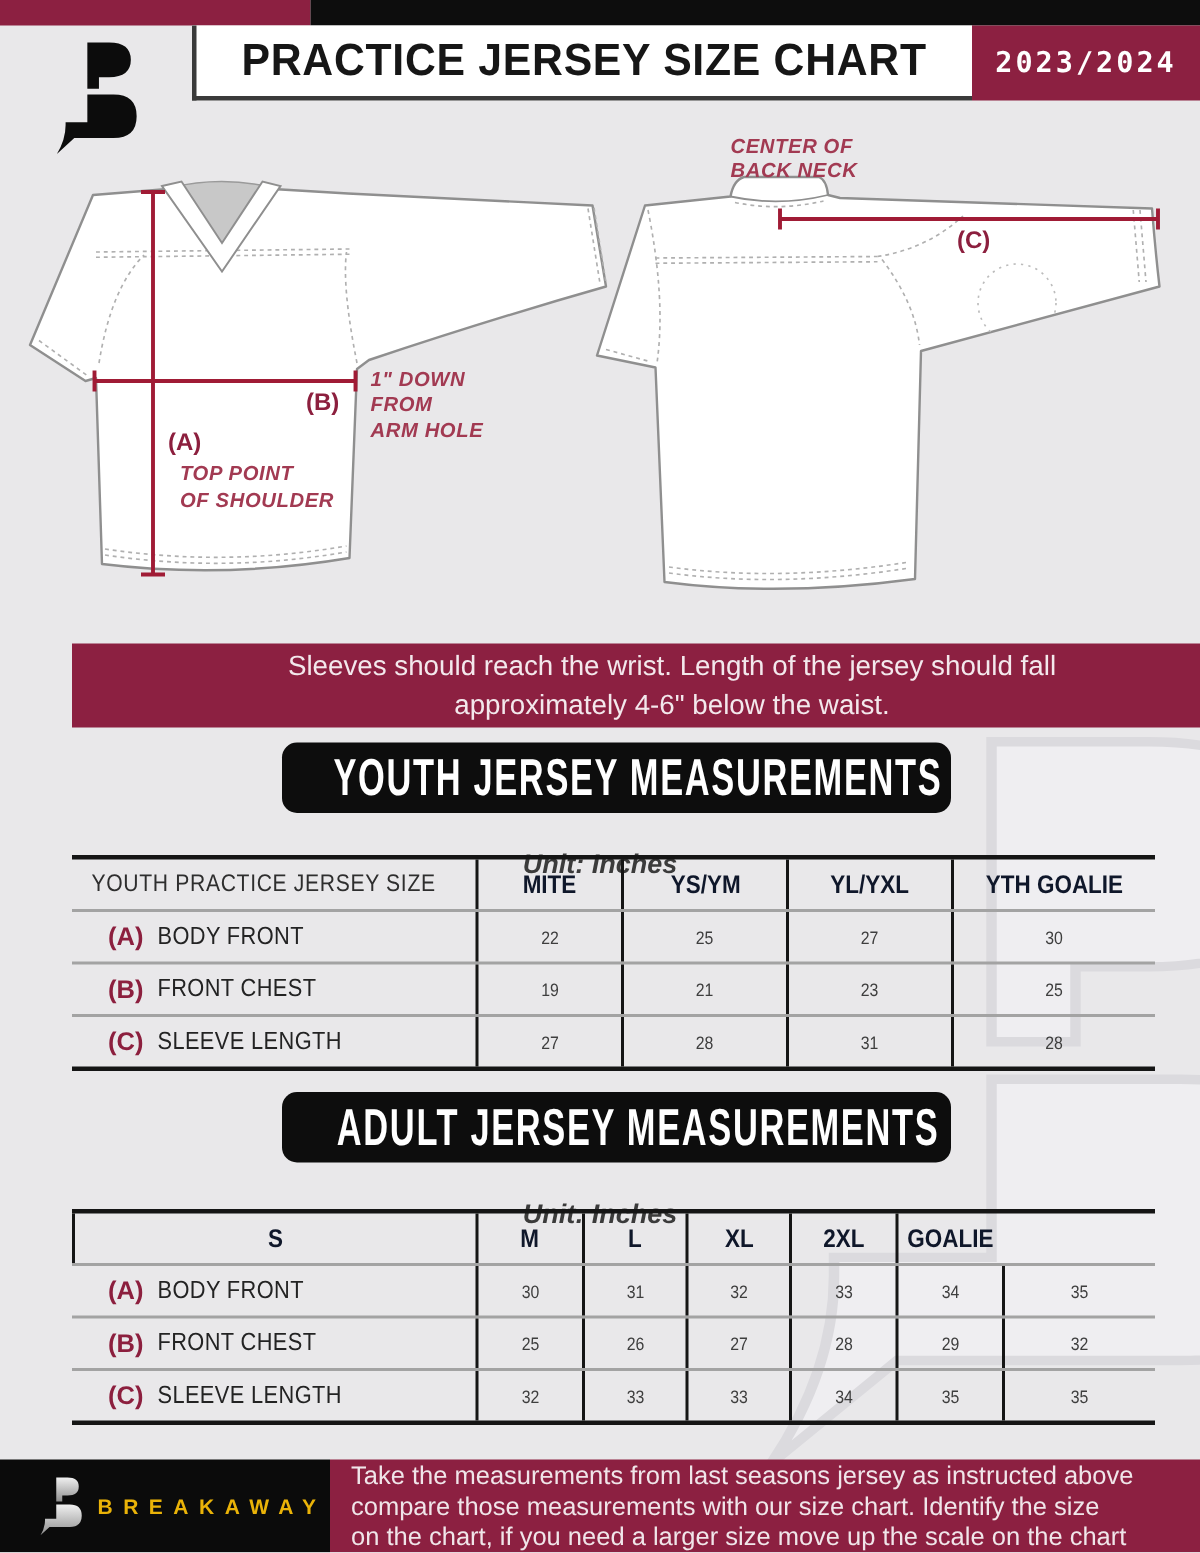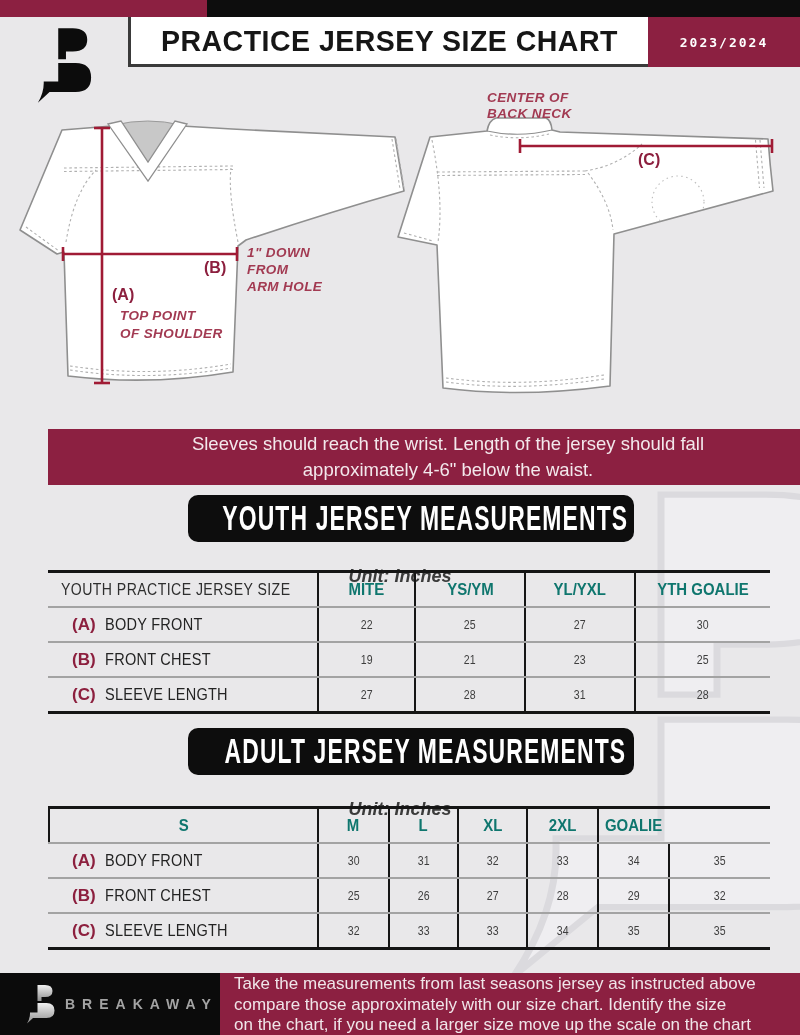--- a/index.html
+++ b/index.html
@@ -11,21 +11,21 @@
   .strip.maroon{left:0;width:207px;background:#8C2041;}
   .strip.black{left:207px;width:593px;background:#0d0d0d;}
   .logo{position:absolute;left:36px;top:26px;width:58px;height:78px;}
   .title-box{position:absolute;left:128px;top:17px;width:520px;height:50px;background:#ffffff;
              border-left:3px solid #3a3a3a;border-bottom:3px solid #3a3a3a;box-sizing:border-box;
              display:flex;align-items:center;justify-content:center;}
   .title-box span{display:inline-block;transform:scaleX(.95);white-space:nowrap;
              font-weight:700;font-size:30px;letter-spacing:.5px;color:#161616;}
   .season-box{position:absolute;left:648px;top:17px;width:152px;height:50px;background:#8C2041;
              display:flex;align-items:center;justify-content:center;}
-  .season-box span{font-family:"DejaVu Sans Mono",monospace;font-weight:700;font-size:13px;
+  .season-box span{font-family:"DejaVu Sans Mono",monospace;font-weight:700;font-size:19px;
              letter-spacing:2px;color:#ffffff;}
 
   
   .watermark{position:absolute;left:500px;top:482px;width:420px;height:500px;}
 
   
   .diagram{position:absolute;left:0;top:80px;width:800px;height:345px;}
   .jersey{fill:#ffffff;stroke:#8f8f8f;stroke-width:1.6;stroke-linejoin:round;}
   .thin{fill:none;stroke:#8f8f8f;stroke-width:1.2;}
   .stitch{fill:none;stroke:#b0b0b0;stroke-width:1.1;stroke-dasharray:2.6 2.6;}
@@ -49,30 +49,30 @@
   .sz-table{position:absolute;left:48px;width:722px;border-top:3px solid #151515;border-bottom:3px solid #151515;}
   .tr{display:grid;border-bottom:2px solid #a3a3a3;}
   .tr:last-child{border-bottom:none;}
   .tr.youth{grid-template-columns:269px 97px 110px 110px 136px;}
   .tr.adult{grid-template-columns:269px 71px 69px 69px 71px 71px 102px;}
   .td{height:33px;display:flex;align-items:center;justify-content:center;}
   .td.c1{justify-content:flex-start;padding-left:13px;box-sizing:border-box;}
   .td.bl{border-left:2px solid #151515;}
   .cx{display:inline-block;transform:scaleX(.88);transform-origin:50% 50%;white-space:nowrap;}
   .cxl{display:inline-block;transform:scaleX(.88);transform-origin:0 50%;white-space:nowrap;}
-  .th .td{font-weight:700;font-size:17px;color:#0f766e;}
+  .th .td{font-weight:700;font-size:17px;color:#0f172a;}
   .th .td.c1{font-weight:400;font-size:16px;color:#2e2e2e;letter-spacing:.5px;}
   .key{color:#8c1f3e;font-weight:700;font-size:17px;padding-left:11px;}
   .lbl{color:#232323;font-size:16.5px;letter-spacing:.3px;margin-left:9px;}
   .val{font-size:12px;color:#3e3e3e;}
 
   
   .footer-black{position:absolute;left:0;top:973px;width:220px;height:62px;background:#0b0b0b;
           display:flex;align-items:center;padding-left:26px;box-sizing:border-box;}
-  .footer-black .brand{color:#a3a3a3;font-weight:700;font-size:14px;letter-spacing:7px;margin-left:9px;}
+  .footer-black .brand{color:#eab308;font-weight:700;font-size:14px;letter-spacing:7px;margin-left:9px;}
   .footer-maroon{position:absolute;left:220px;top:973px;width:580px;height:62px;background:#8C2041;
           color:#f0e5e9;font-size:17px;line-height:20.5px;padding:1px 11px 0 14px;box-sizing:border-box;}
 </style>
 </head>
 <body>
 
 <div class="page">
 
   <div class="strip maroon"></div>
   <div class="strip black"></div>
@@ -365,17 +365,17 @@
       </defs>
       <g fill="url(#silver)">
         <path d="M23 2 L38 2 Q53 2 53 14 Q53 26 38 26 L31 26 L31 34 L23 34 Z"></path>
         <path d="M23 38 L41 38 Q57 38 57 53 Q57 68 41 68 L14 68 L2 79 Q8 69 8 59 L8 57 L23 57 Z"></path>
       </g>
     </svg>
     <span class="brand">BREAKAWAY</span>
   </div>
   <div class="footer-maroon">
     <div>Take the measurements from last seasons jersey as instructed above</div>
-    <div>compare those approximately  with our size chart. Identify the size</div>
+    <div>compare those measurements  with our size chart. Identify the size</div>
     <div>on the chart, if you need a larger size move up the scale on the chart</div>
   </div>
 
 </div>
 
 </body></html>

